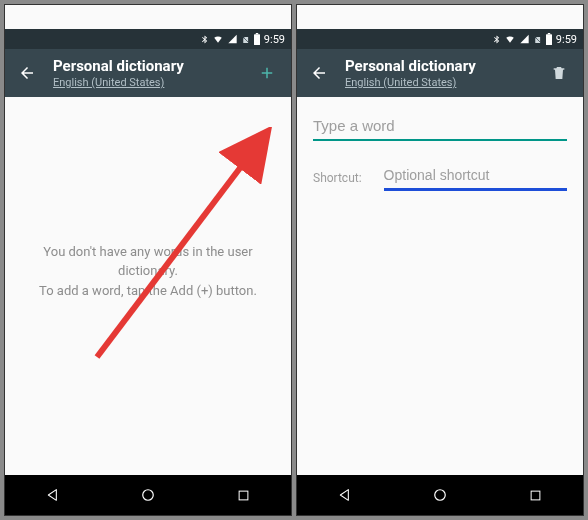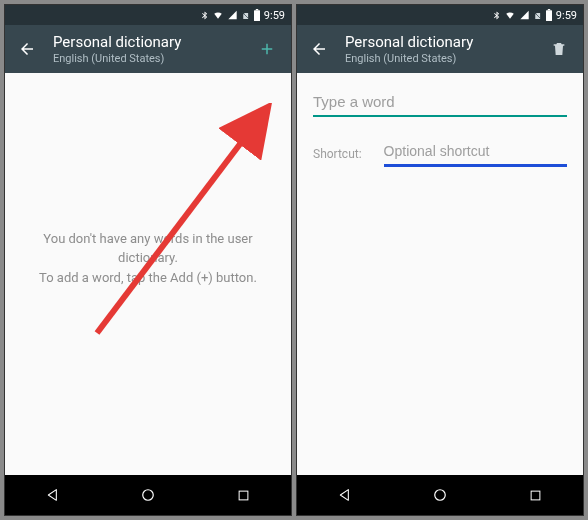--- a/index.html
+++ b/index.html
@@ -22,20 +22,21 @@
     .statusbar {
       height: 20px;
       background: #263238;
       color: #fff;
       display: flex;
       justify-content: flex-end;
       align-items: center;
       padding: 0 6px;
       font-size: 11px;
       gap: 3px;
+      margin-top: 24px;
     }
     .statusbar svg { display: block; }
     .appbar {
       height: 48px;
       background: #37474F;
       color: #fff;
       display: flex;
       align-items: center;
       padding: 0 10px;
     }
@@ -48,27 +49,28 @@
     }
     .appbar .titleblock {
       flex: 1;
       margin-left: 14px;
       display: flex;
       flex-direction: column;
       justify-content: center;
     }
     .appbar .title {
       font-size: 15px;
-      font-weight: 400;
+      font-weight: 700;
       color: #fff;
     }
     .appbar .subtitle {
       font-size: 11px;
       color: #b0bec5;
       margin-top: 1px;
+      text-decoration: underline;
     }
     .appbar .action {
       width: 28px;
       display: flex;
       align-items: center;
       justify-content: center;
       cursor: pointer;
     }
     .content {
       flex: 1;

